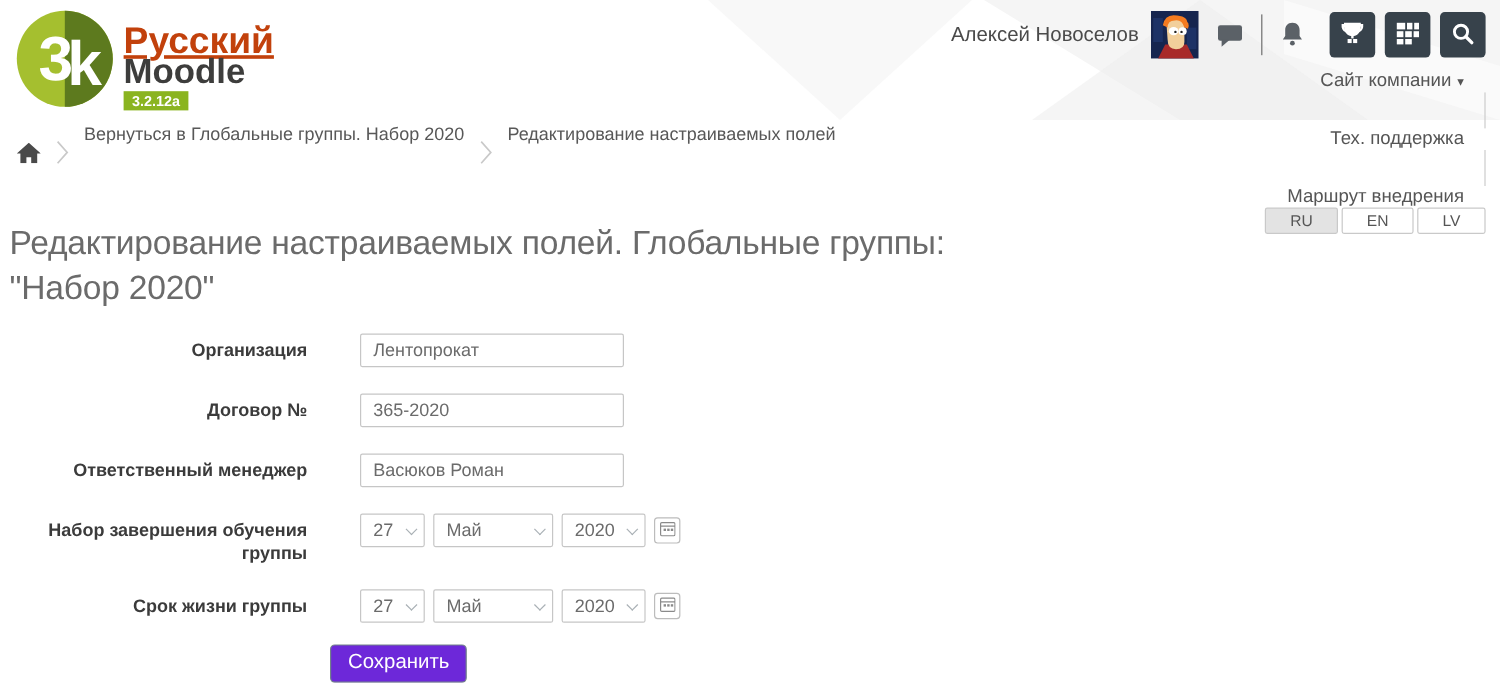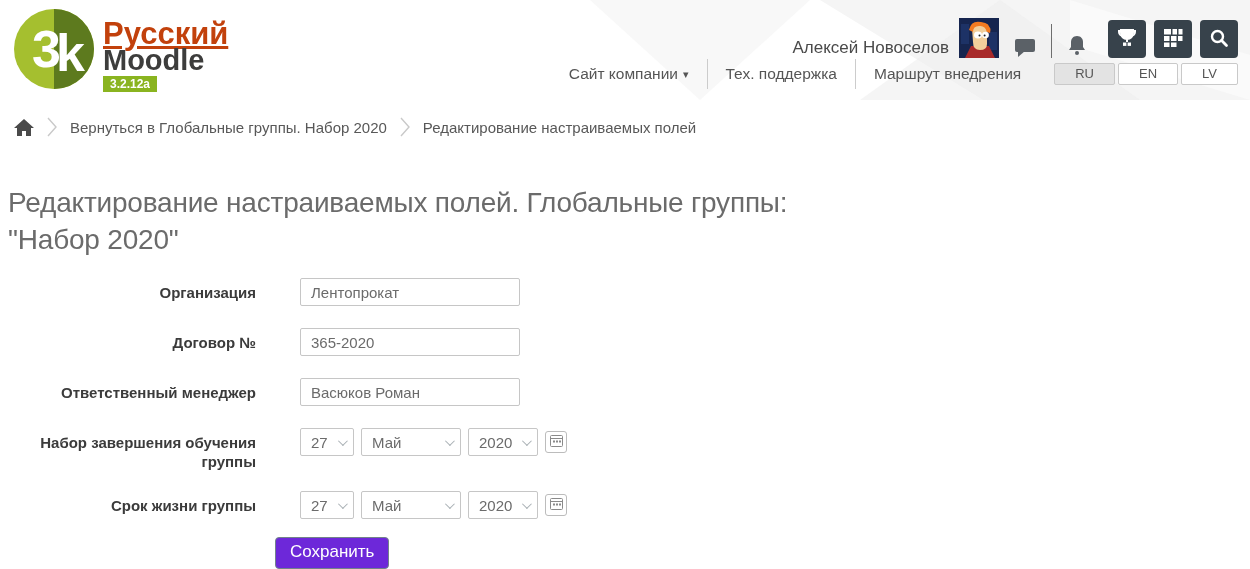--- a/index.html
+++ b/index.html
@@ -19,41 +19,41 @@
          clip-path:polygon(100% 0,0 0,50% 100%); }
 
   .logo { position:absolute; left:12px; top:7px; display:flex; align-items:flex-start; z-index:2; }
   .logo-text { margin-left:7px; }
   .logo-line1 { font-size:31px; font-weight:bold; color:#c2410c; line-height:27px; margin-top:13px; letter-spacing:0;text-decoration:underline; }
   .logo-line2 { font-size:29px; font-weight:bold; color:#3d3d3c; line-height:27px; }
   .logo-version { display:inline-block; background:#8ab420; color:#fff; font-weight:bold;
                   font-size:12px; line-height:16px; padding:0 7px; margin-top:2px; }
 
   .header-right { position:absolute; right:12px; top:0; z-index:2; }
-  .user-row { display:flex; align-items:flex-end; justify-content:flex-end; height:58px; }
+  .user-row { display:flex; align-items:center; justify-content:flex-end; height:58px; }
   .user-name { font-size:17px; color:#4a4a4a; margin-right:10px; cursor:pointer; }
   .avatar { width:40px; height:40px; overflow:hidden; cursor:pointer; flex:0 0 auto; }
   .icon-plain { margin-left:14px; cursor:pointer; display:flex; align-items:center; }
   .icon-divider { width:1px; height:34px; background:#6e6e6e; margin-left:14px; }
   .sq-btn { width:38px; height:38px; border-radius:4px; background:#37424b; margin-left:8px;
             display:flex; align-items:center; justify-content:center; cursor:pointer; border:none; }
   .sq-btn:first-of-type { margin-left:20px; }
 
-  .nav-row { display:flex; align-items:center; justify-content:flex-end; margin-top:1px; }
+  .nav-row { display:flex; align-items:flex-end; justify-content:flex-end; margin-top:1px;flex-direction:column; }
   .nav-item { font-size:15.5px; color:#555; padding:0 18px; cursor:pointer; display:flex; align-items:center; }
   .nav-sep { width:1px; height:30px; background:#ccc; }
   .caret { font-size:11px; color:#555; margin-left:5px; }
   .langs { display:flex; margin-left:12px; }
   .lang-btn { min-width:26px; height:22px; border:1px solid #c9c9c9; border-radius:2px; background:#fff;
               color:#555; font-size:13px; line-height:20px; text-align:center; padding:0 20px;
               margin-left:3px; cursor:pointer; font-family:"Liberation Sans", sans-serif; }
   .lang-btn.active { background:#e3e3e3; }
 
   
-  .breadcrumb { display:flex; align-items:center; height:46px; padding:0 14px; margin-top:4px; }
+  .breadcrumb { display:flex; height:46px; padding:0 14px; margin-top:4px; }
   .crumb-home { cursor:pointer; display:flex; align-items:center; }
   .crumb-sep { margin:0 12px; display:flex; align-items:center; }
   .crumb-link { font-size:15px; color:#585858; cursor:pointer; }
 
   
   .main { padding:0 8px; }
   .page-title { margin-top:34px; font-size:28px; line-height:37px; font-weight:400;
                 color:#6b6b6b; letter-spacing:-0.2px; }
 
   .form { margin-top:20px; }

